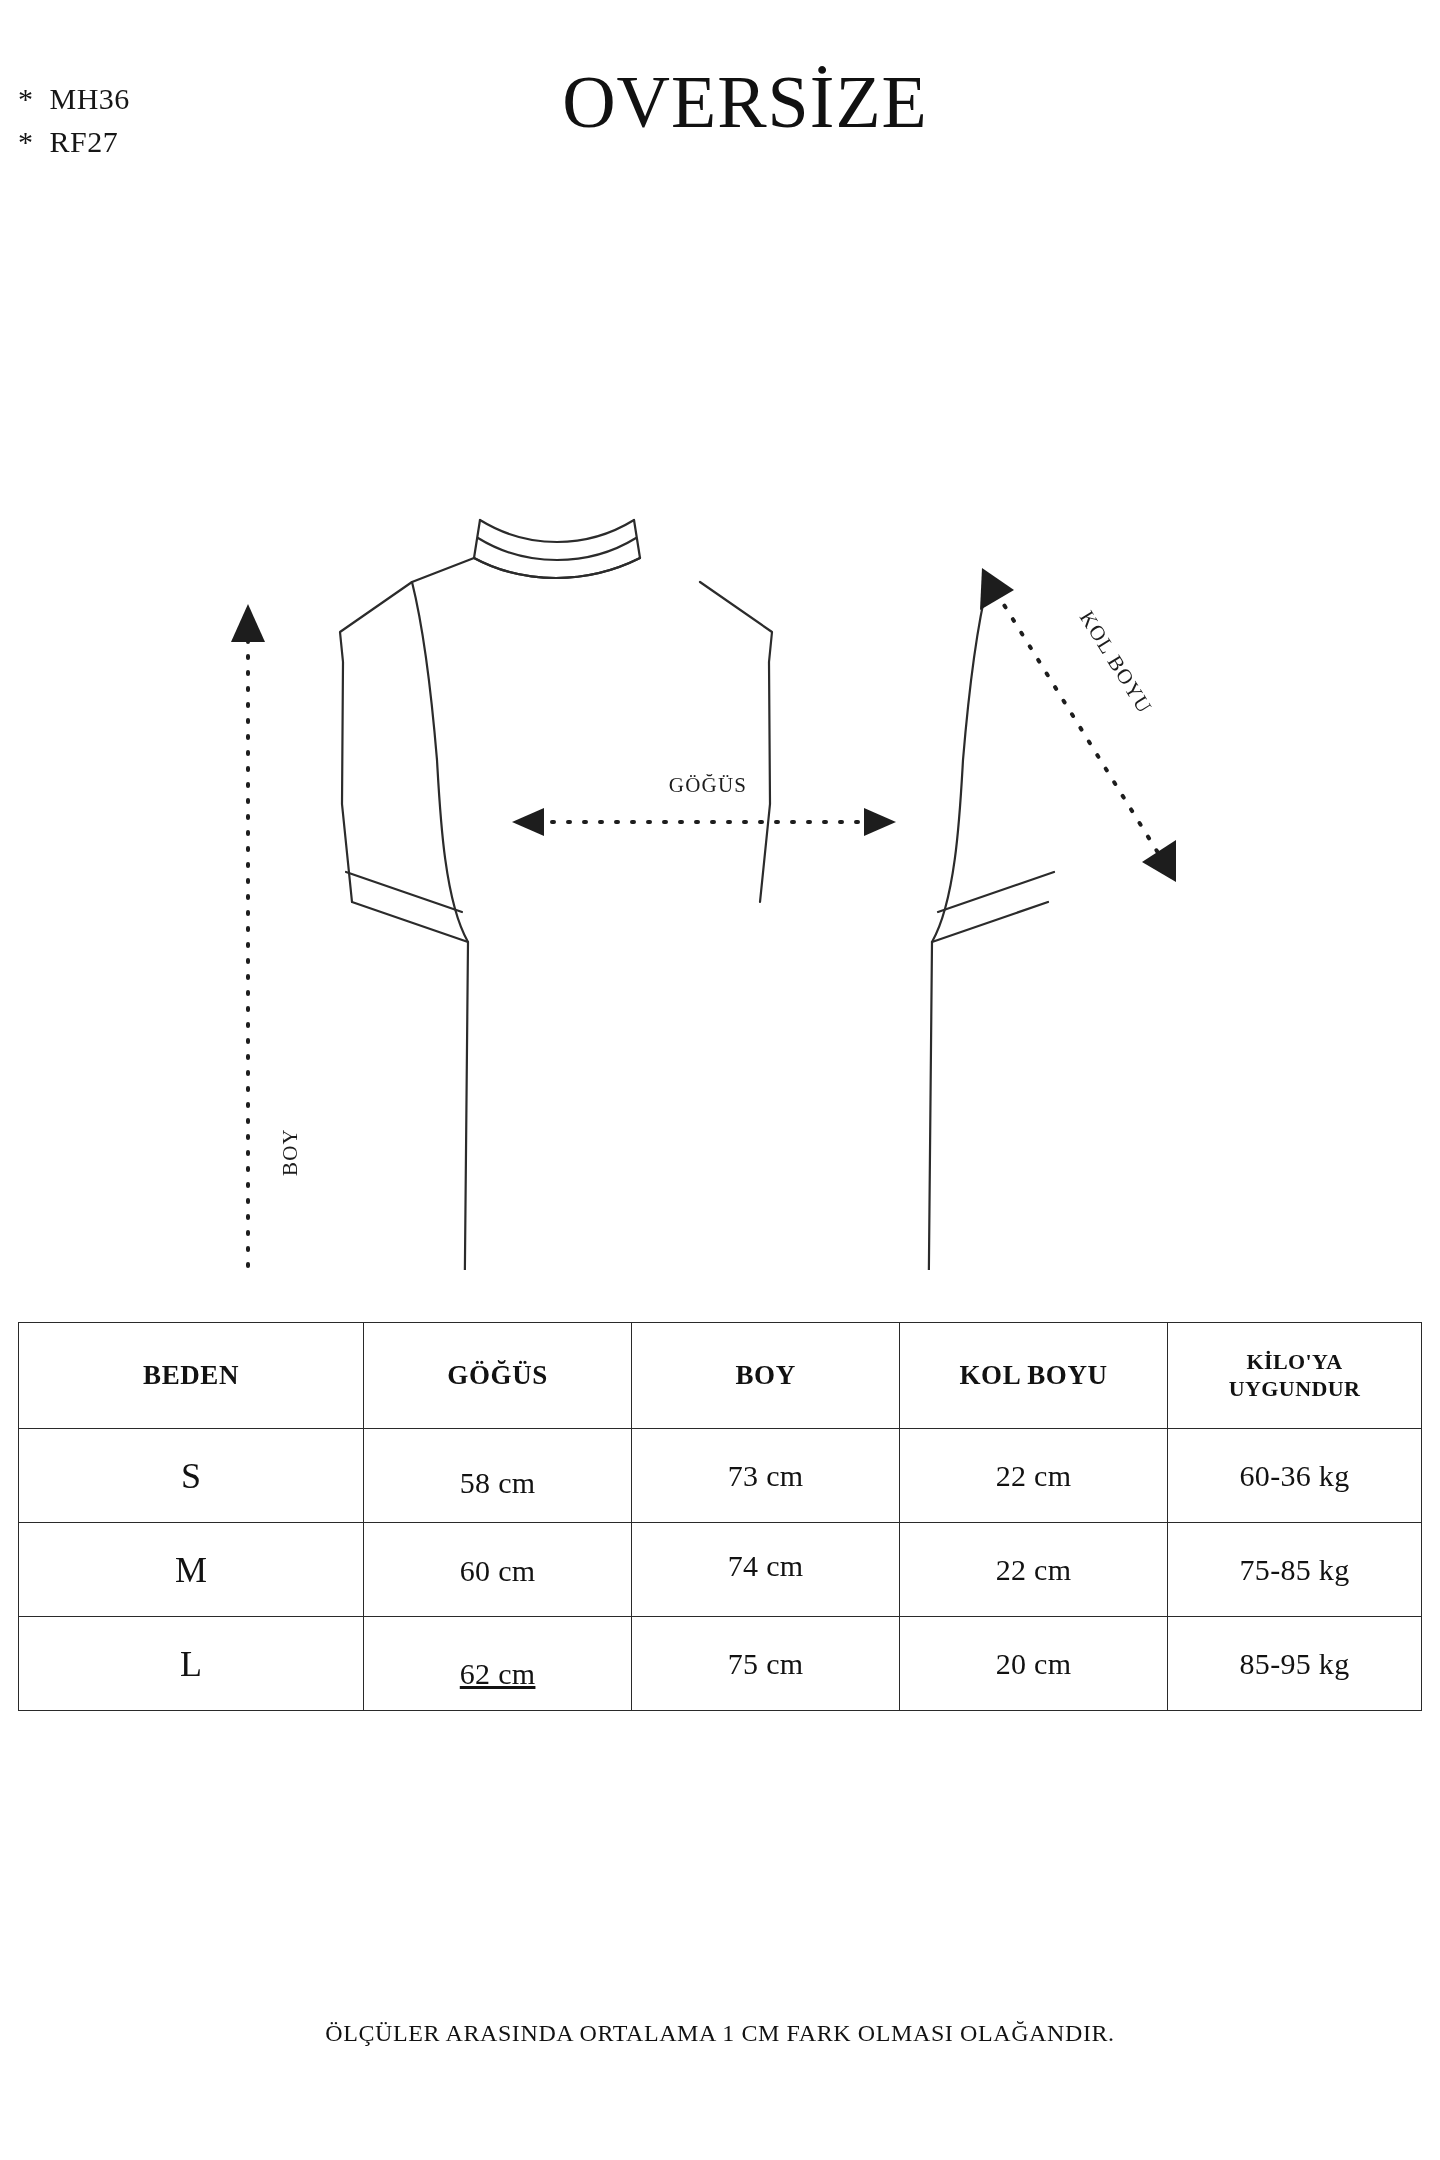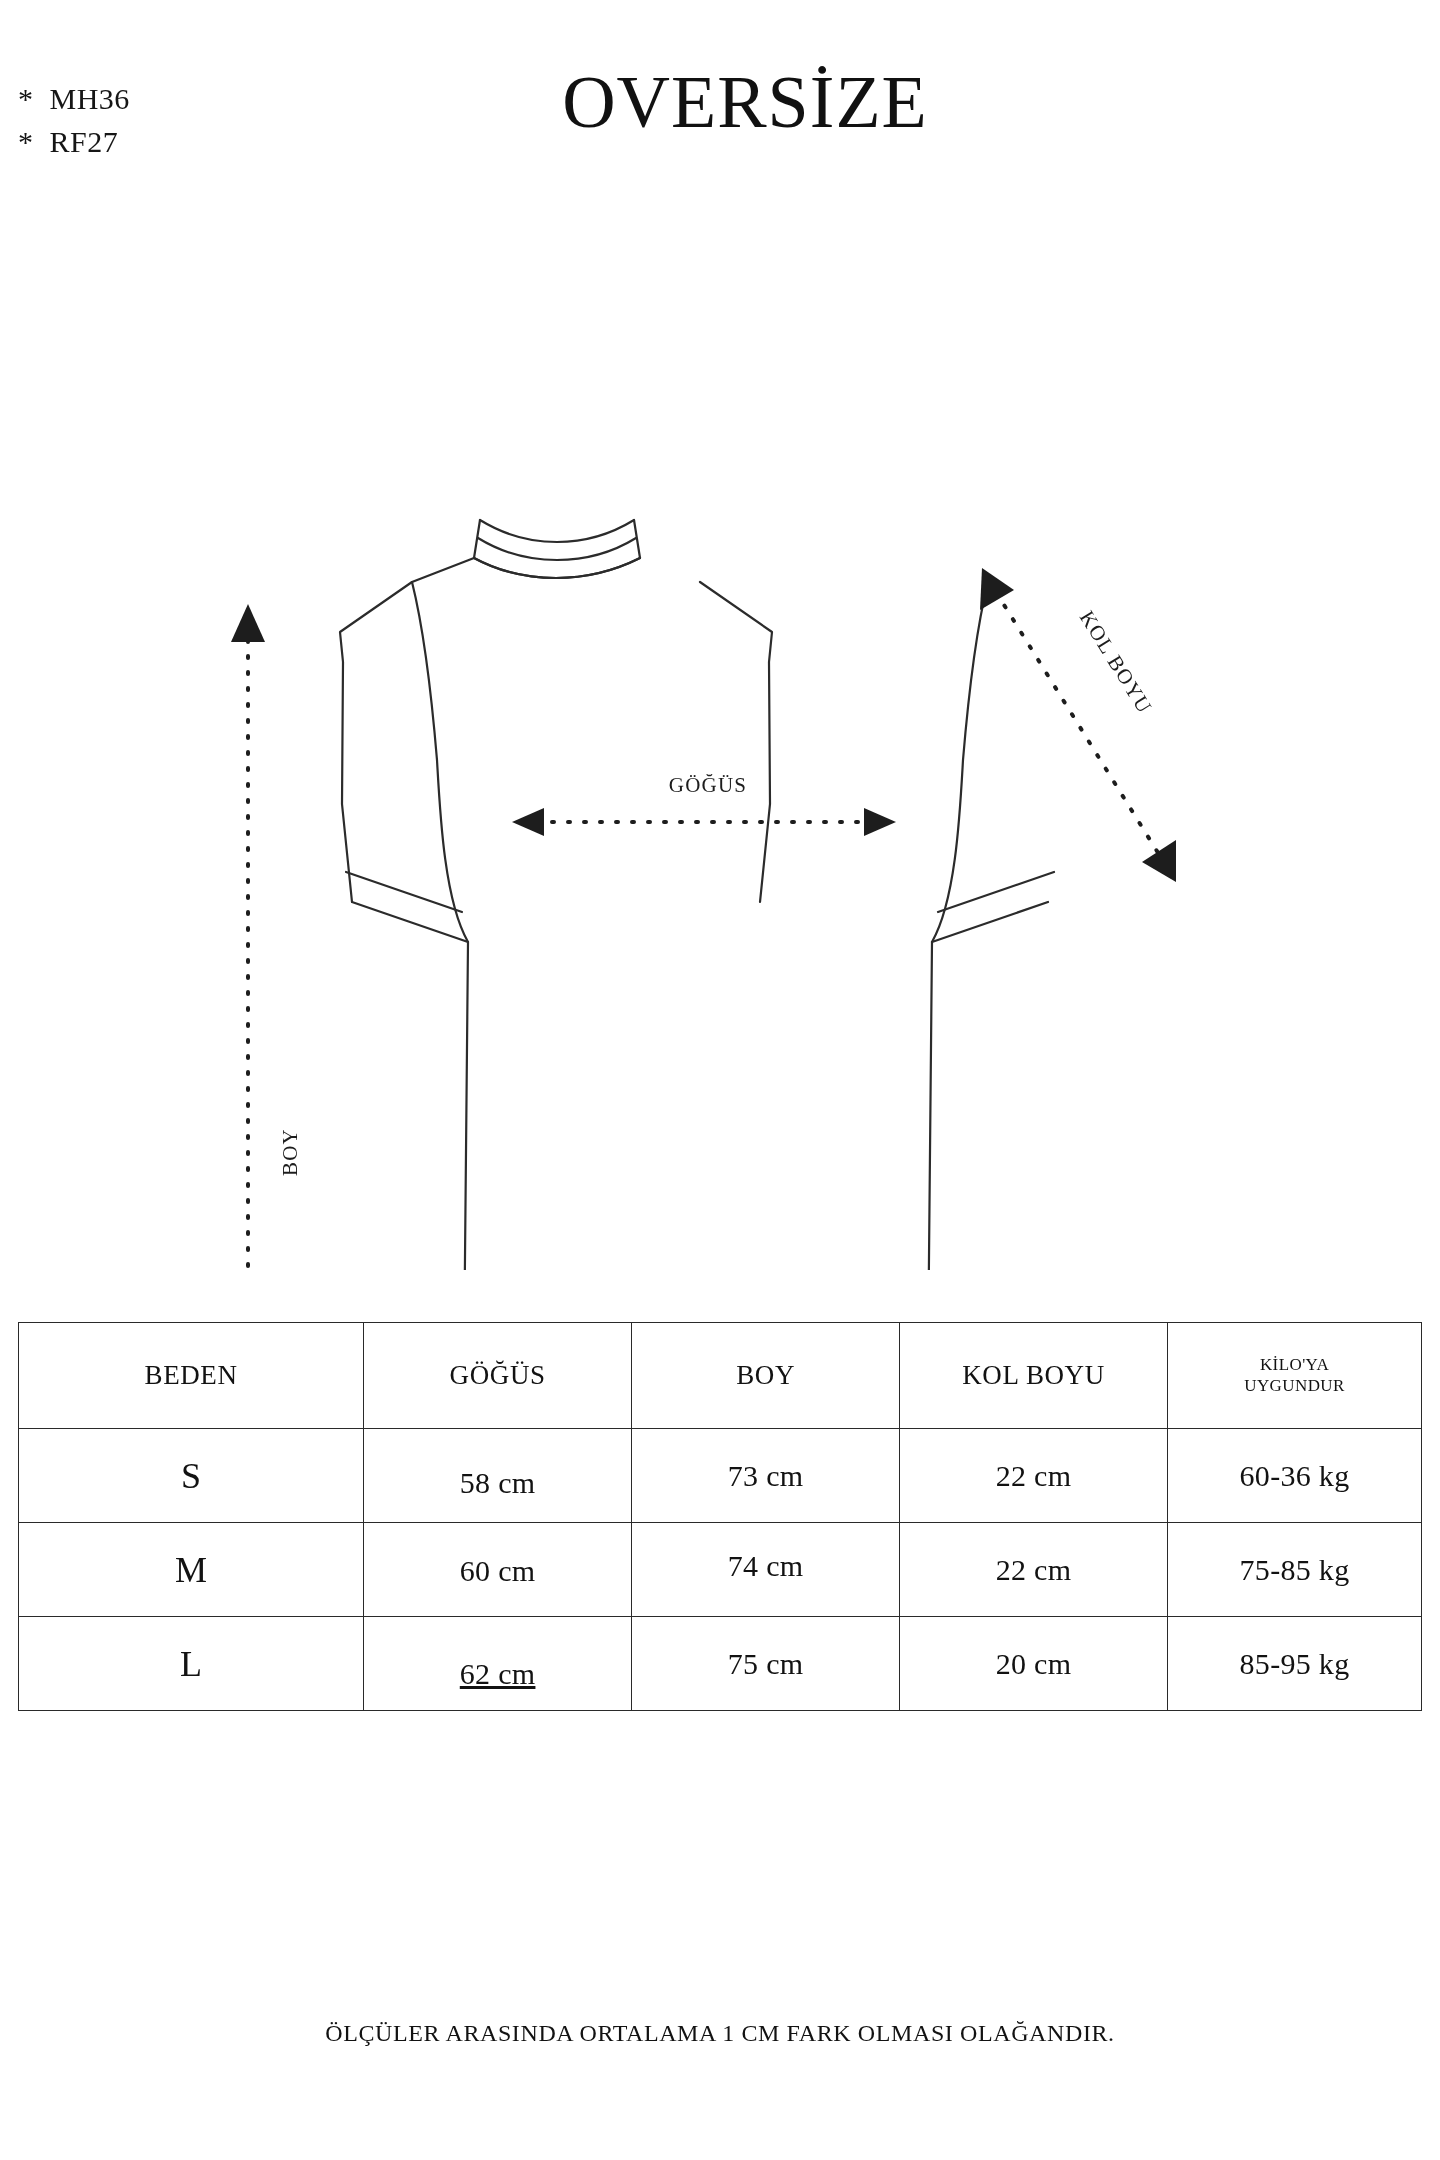--- a/index.html
+++ b/index.html
@@ -86,29 +86,29 @@
 
   table.size-table th,
   table.size-table td {
     border: 1px solid #2a2a2a;
     text-align: center;
     font-family: "Liberation Serif", serif;
     color: #121212;
   }
   table.size-table thead th {
     height: 106px;
-    font-weight: 400;
+    font-weight: 700;
     font-size: 27px;
     letter-spacing: 0.6px;
     vertical-align: middle;
     margin-top: 48px;
   }
   thead th .kilo {
     display: block;
-    font-size: 17px;
+    font-size: 22px;
     line-height: 1.22;
     letter-spacing: 0.4px;
   }
   table.size-table tbody td {
     height: 94px;
     font-size: 30px;
     vertical-align: middle;
     letter-spacing: 0.3px;
   }
   table.size-table tbody td.beden {

